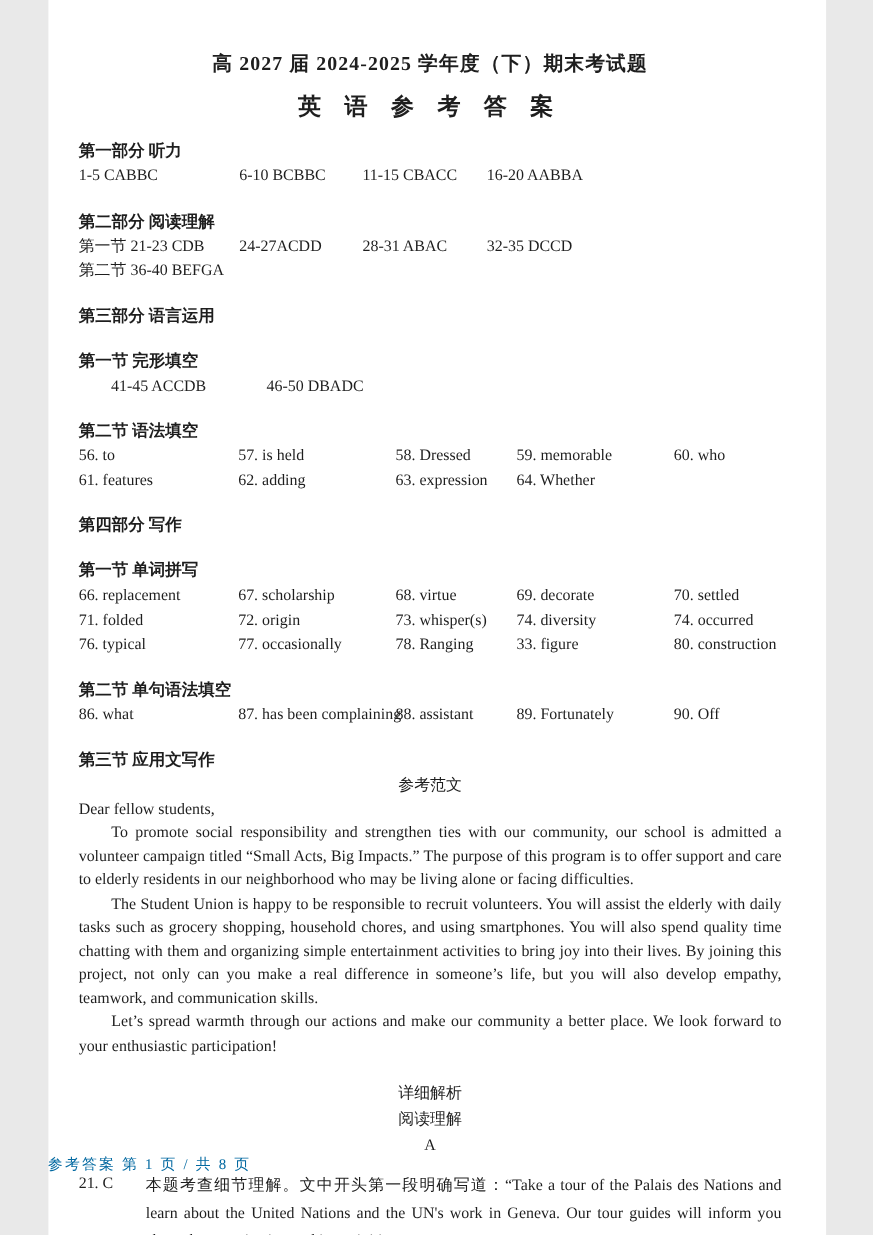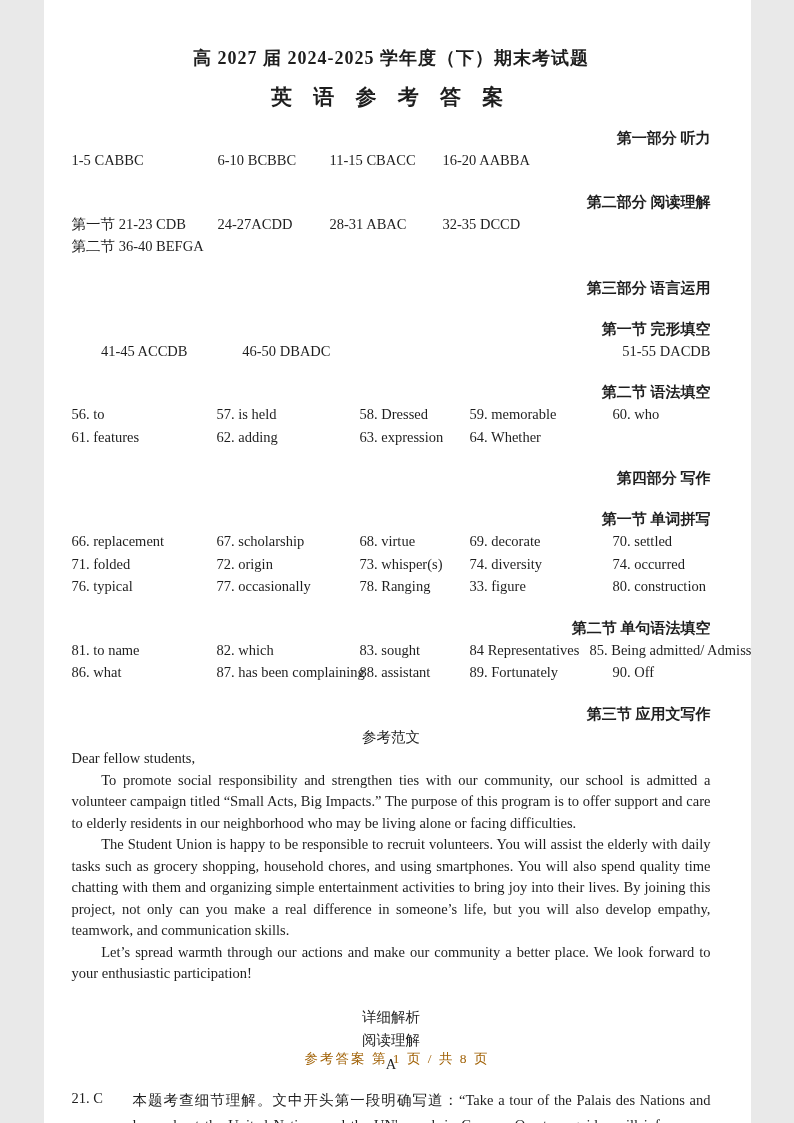--- a/index.html
+++ b/index.html
@@ -30,21 +30,20 @@
     font-weight: 700;
     letter-spacing: 8px;
     margin-top: 14px;
     line-height: 26px;
   }
   .sec-heading {
     font-weight: 700;
     font-size: 15px;
     margin-top: 19px;
     line-height: 22px;
-    text-align: right;
   }
   .sec-heading.tight { margin-top: 19px; }
   .answers-row {
     display: grid;
     margin-top: 1px;
     white-space: nowrap;
   }
   .grid-4 { grid-template-columns: 146px 112px 113px auto; }
   .grid-3 { grid-template-columns: 116px 143px auto; text-align: right; }
   .grid-5 { grid-template-columns: 145px 143px 110px 143px auto; }
@@ -73,24 +72,23 @@
   .analysis-item .txt {
     flex: 1;
     text-align: justify;
     line-height: 25px;
   }
   .page-footer {
     position: absolute;
     left: 0;
     right: 0;
     top: 1048px;
-    text-align: center;
     font-size: 13.5px;
     letter-spacing: 2px;
-    color: #a16207;
+    color: #0369a1;
   }
 </style>
 </head>
 <body>
 
 <div class="page">
 
   <div class="doc-title">高 2027 届 2024-2025 学年度（下）期末考试题</div>
   <div class="doc-subtitle">英 语 参 考 答 案</div>
 
@@ -111,21 +109,20 @@
   </div>
   <div class="answers-row">
     <span class="cell">第二节 36-40 BEFGA</span>
   </div>
 
   <div class="sec-heading">第三部分 语言运用</div>
   <div class="sec-heading tight">第一节 完形填空</div>
   <div class="answers-row grid-3">
     <span class="cell">41-45 ACCDB</span>
     <span class="cell">46-50 DBADC</span>
-    <span class="cell">51-55 DACDB</span>
   </div>
 
   <div class="sec-heading">第二节 语法填空</div>
   <div class="answers-row grid-5">
     <span class="cell">56. to</span>
     <span class="cell">57. is held</span>
     <span class="cell">58. Dressed</span>
     <span class="cell">59. memorable</span>
     <span class="cell">60. who</span>
   </div>
@@ -154,27 +151,20 @@
   </div>
   <div class="answers-row grid-5">
     <span class="cell">76. typical</span>
     <span class="cell">77. occasionally</span>
     <span class="cell">78. Ranging</span>
     <span class="cell">33. figure</span>
     <span class="cell">80. construction</span>
   </div>
 
   <div class="sec-heading">第二节 单句语法填空</div>
-  <div class="answers-row grid-5b">
-    <span class="cell">81. to name</span>
-    <span class="cell">82. which</span>
-    <span class="cell">83. sought</span>
-    <span class="cell">84 Representatives</span>
-    <span class="cell">85. Being admitted/ Admission</span>
-  </div>
   <div class="answers-row grid-5">
     <span class="cell">86. what</span>
     <span class="cell">87. has been complaining</span>
     <span class="cell">88. assistant</span>
     <span class="cell">89. Fortunately</span>
     <span class="cell">90. Off</span>
   </div>
 
   <div class="sec-heading">第三节 应用文写作</div>
   <div class="center-label">参考范文</div>

